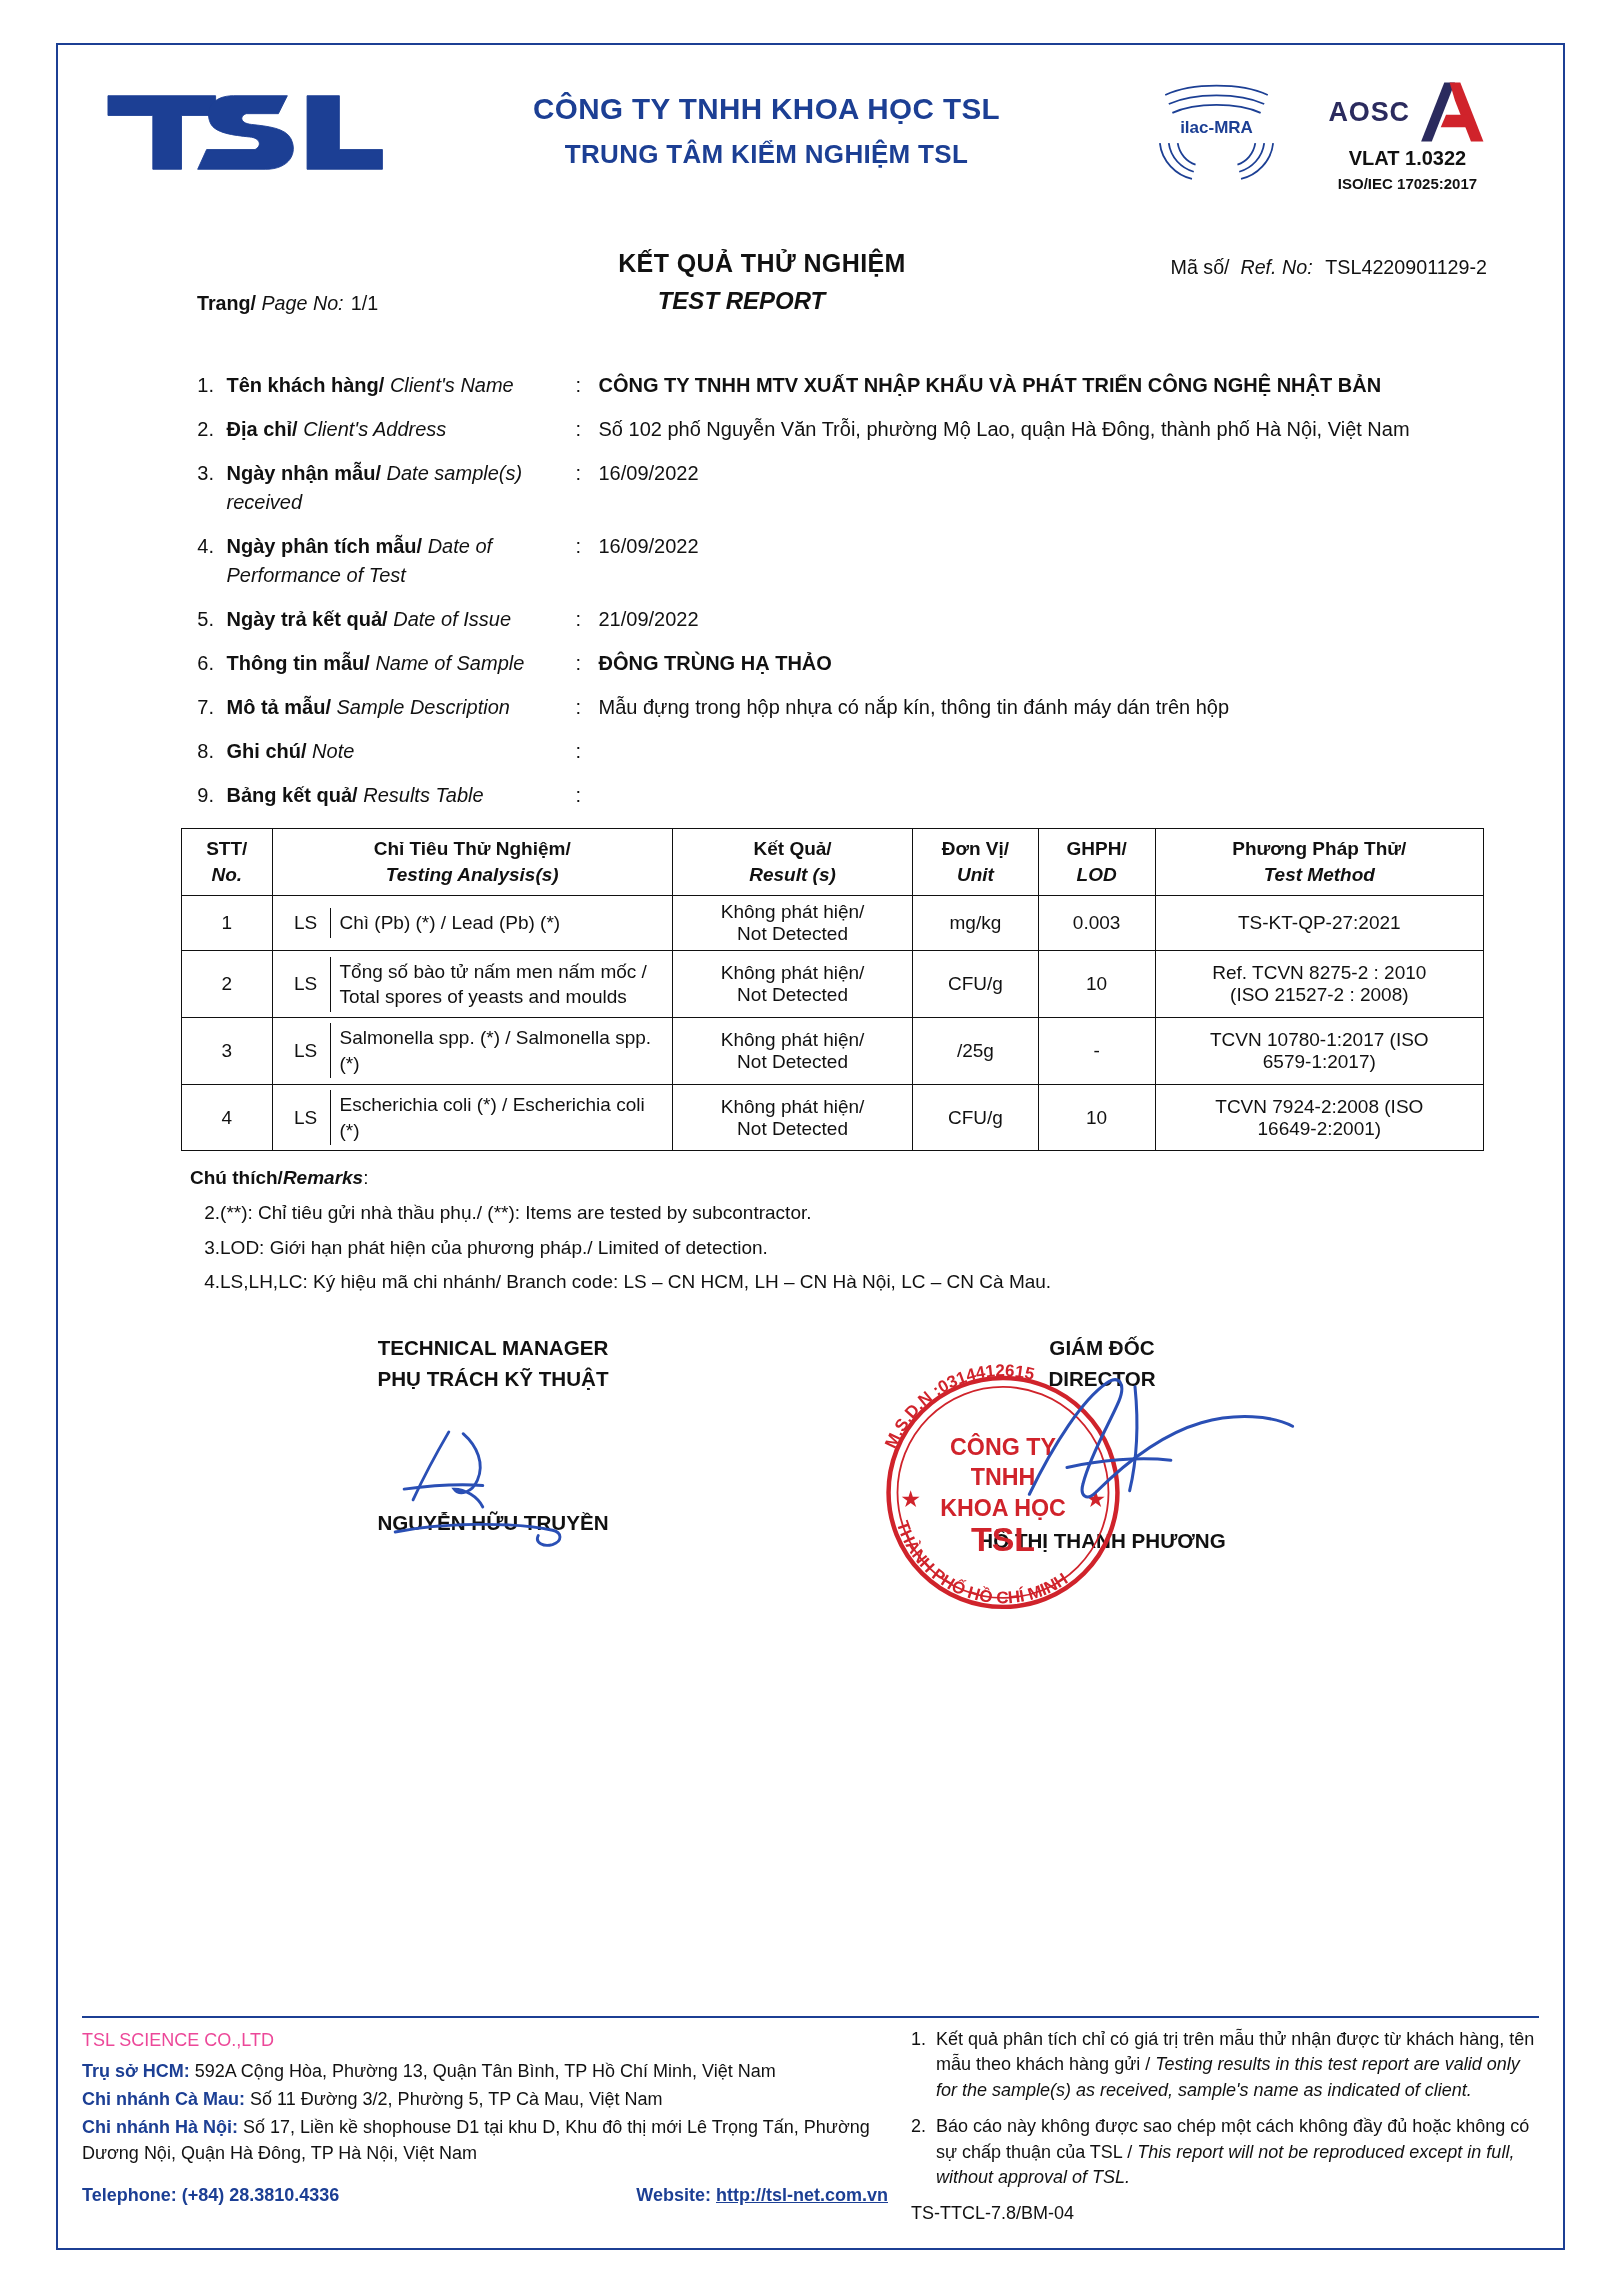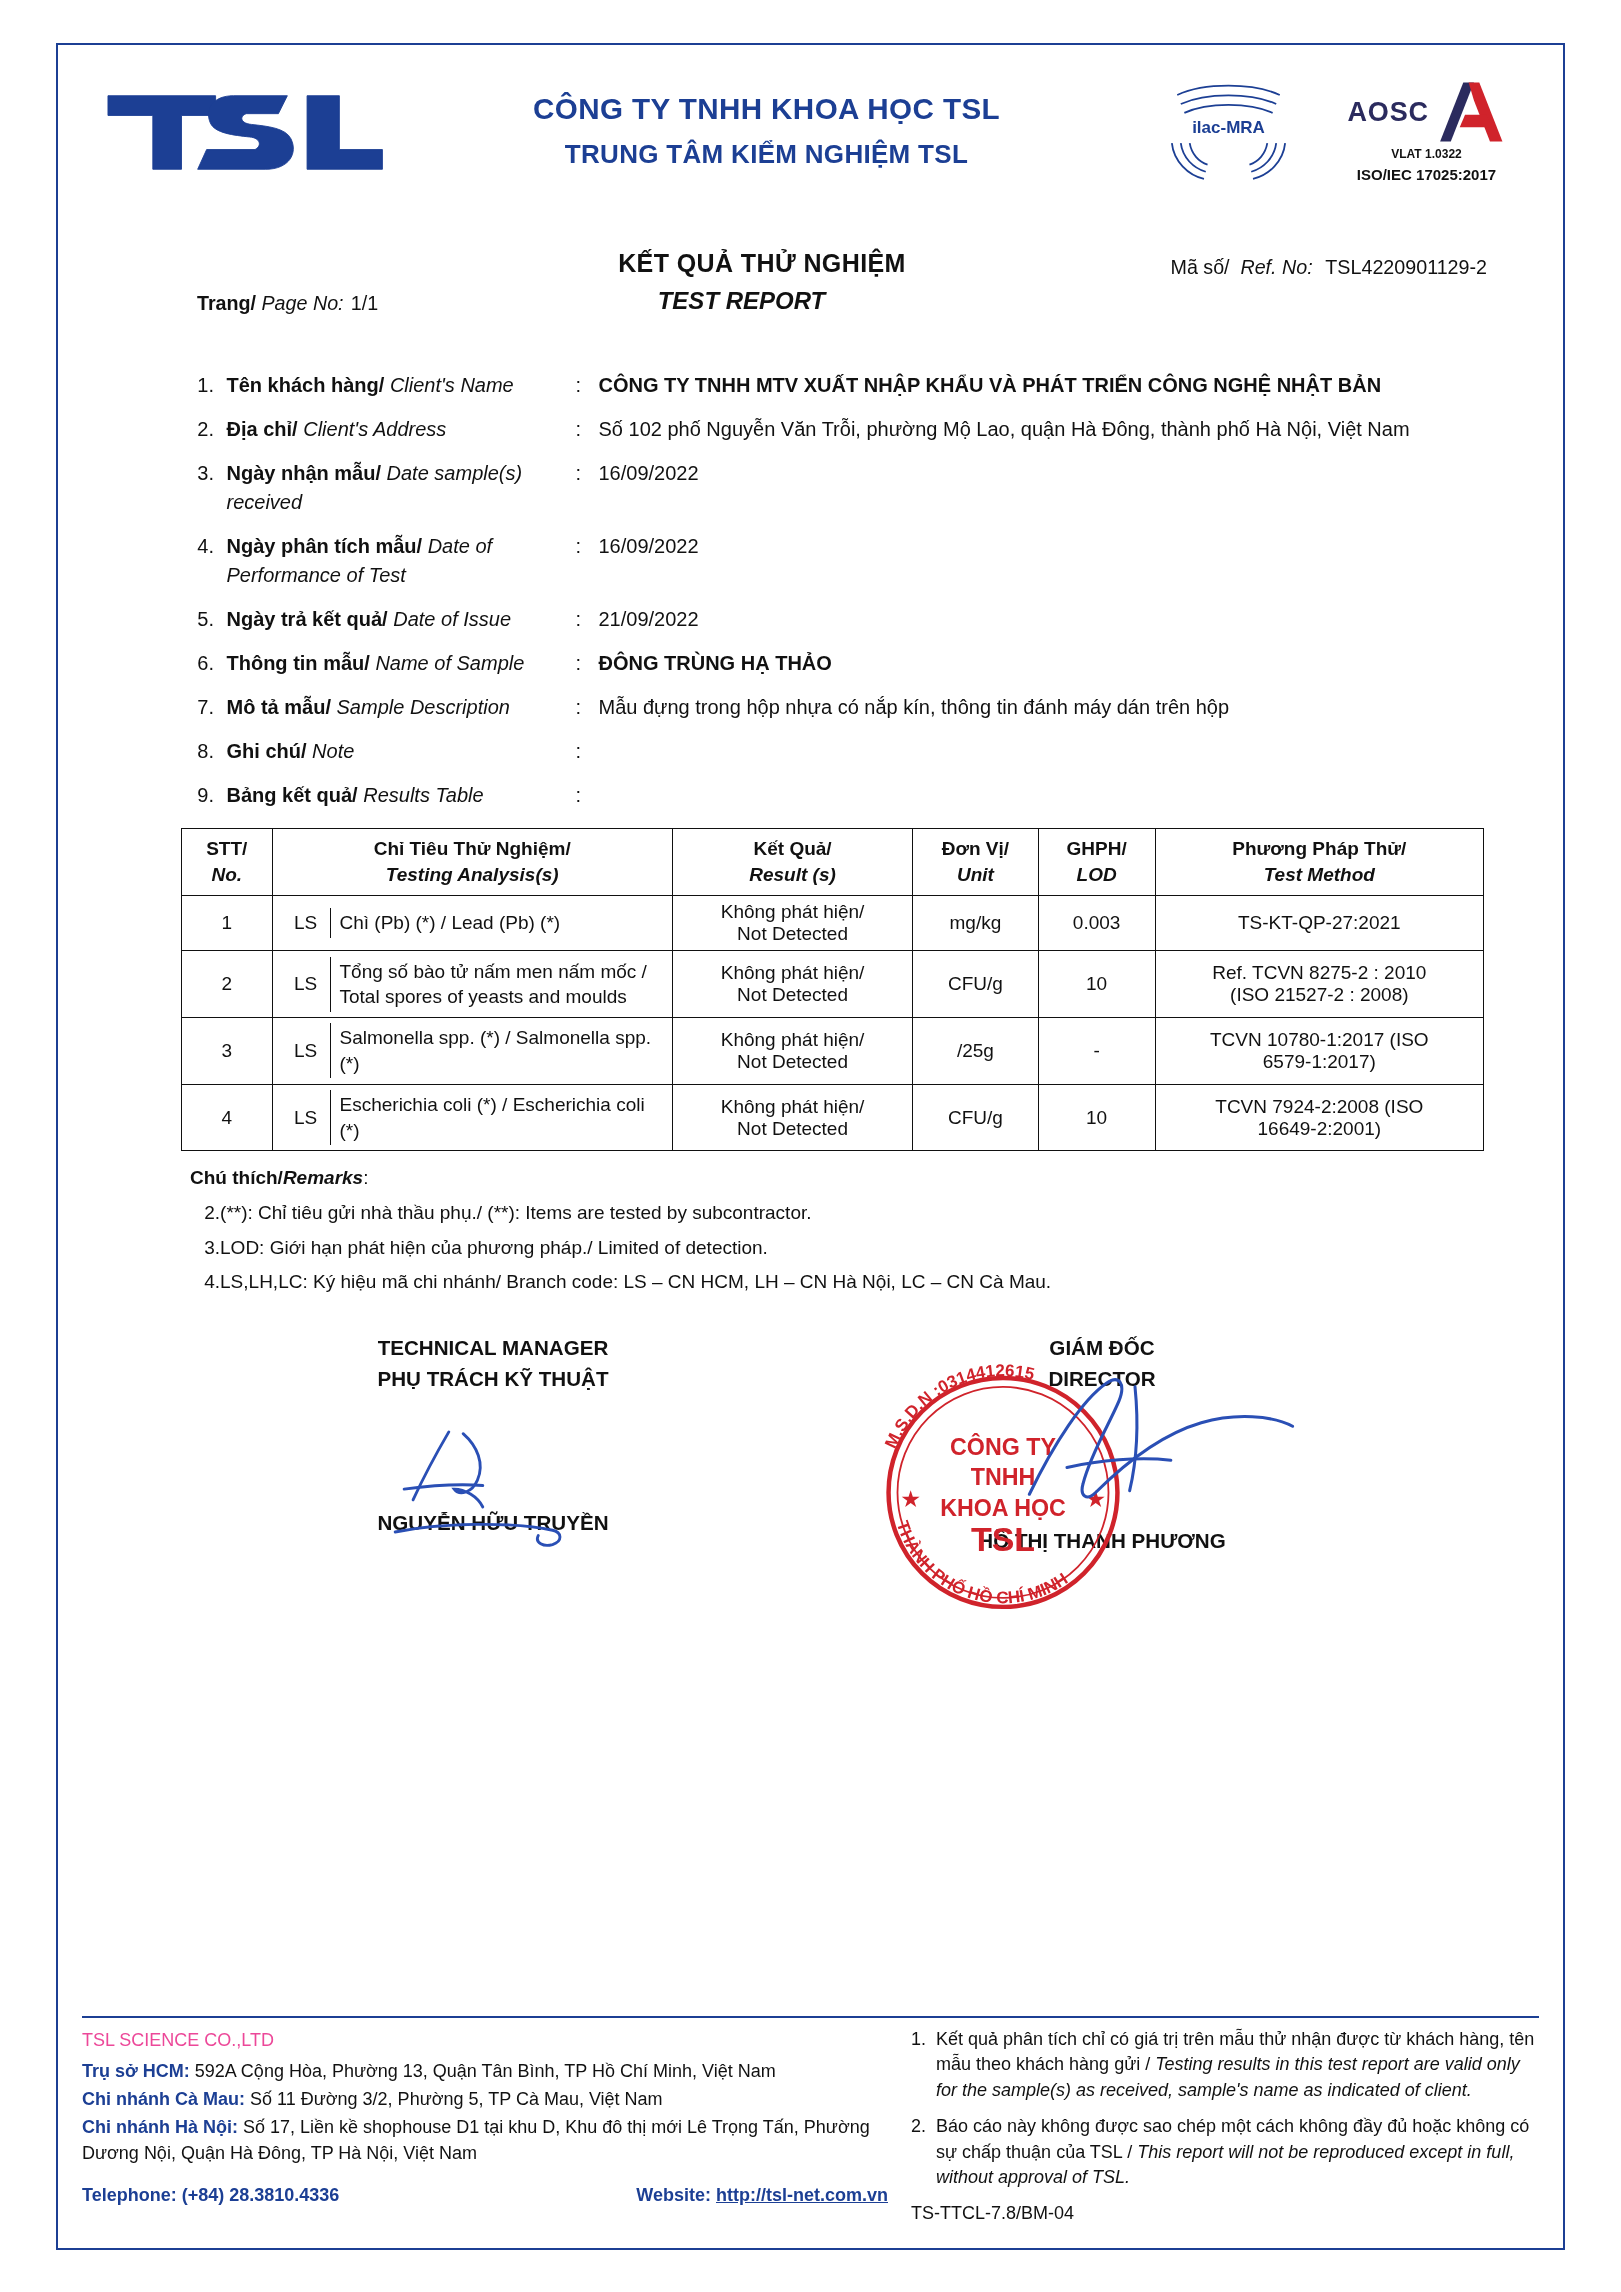--- a/index.html
+++ b/index.html
@@ -65,22 +65,22 @@
     font-size: 26px;
     font-weight: bold;
     color: #1c3f94;
     letter-spacing: 0.3px;
     margin-top: 10.7px;
   }
   .header-right {
     flex: 0 0 385px;
     display: flex;
     align-items: flex-start;
-    justify-content: flex-end;
-    gap: 23px;
+    justify-content: flex-start;
+    gap: 16px;
     padding-top: 7.2px;
   }
   .ilac {
     width: 157px;
     text-align: center;
     position: relative;
   }
   .ilac-text {
     position: absolute;
     left: 0; right: 0;
@@ -91,21 +91,21 @@
   }
   .aosc-box { width: 193px; text-align: center; }
   .aosc-row { display: flex; align-items: center; justify-content: center; }
   .aosc-word {
     font-size: 27px;
     font-weight: bold;
     color: #2b2b5e;
     letter-spacing: 0.9px;
   }
   .vlat {
-    font-size: 12px;
+    font-size: 20px;
     font-weight: bold;
     color: #111;
     margin-top: 1.8px;
   }
   .isoiec {
     font-size: 15px;
     font-weight: bold;
     color: #111;
     margin-top: 5.4px;
   }

